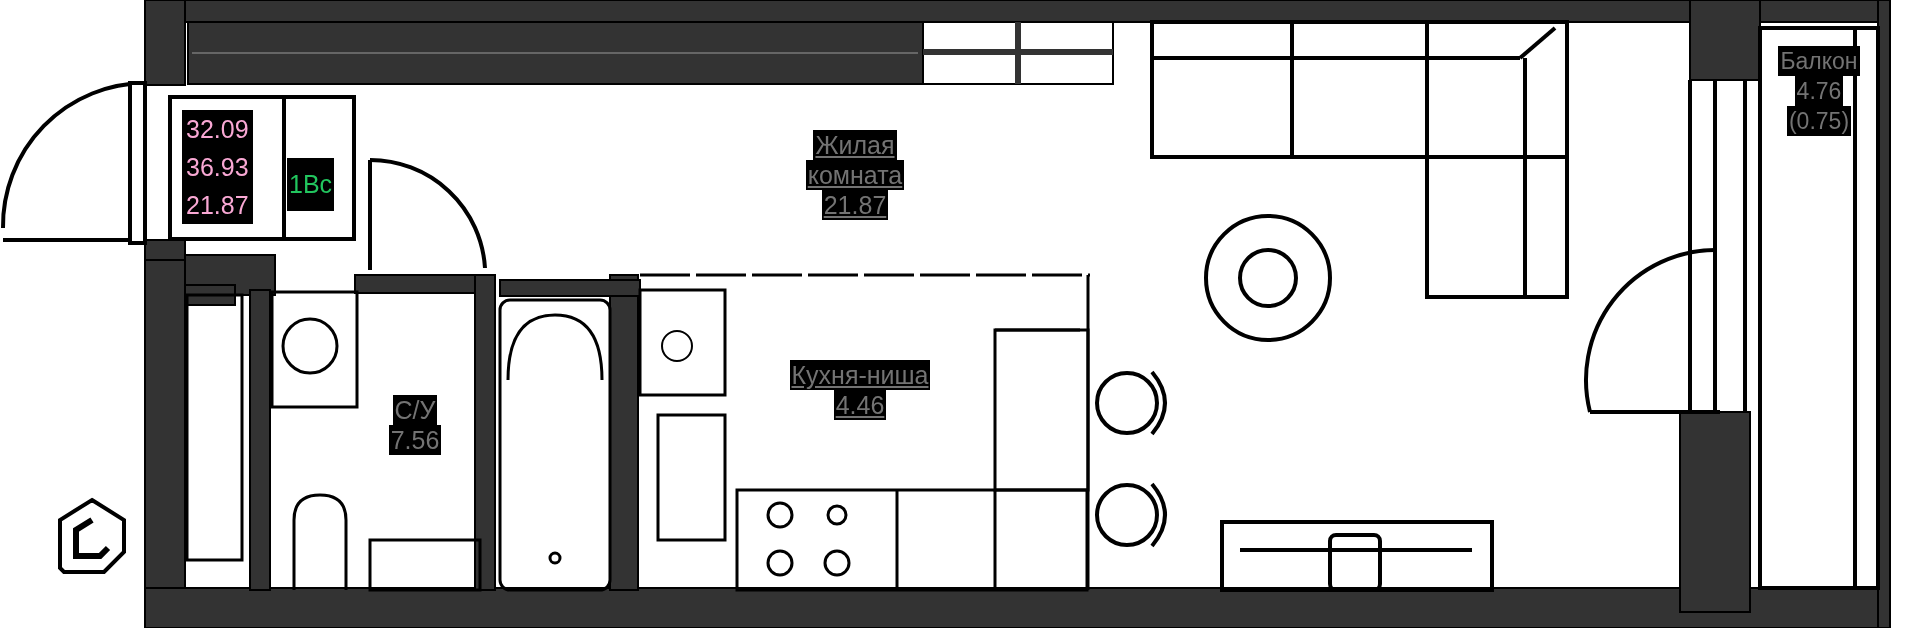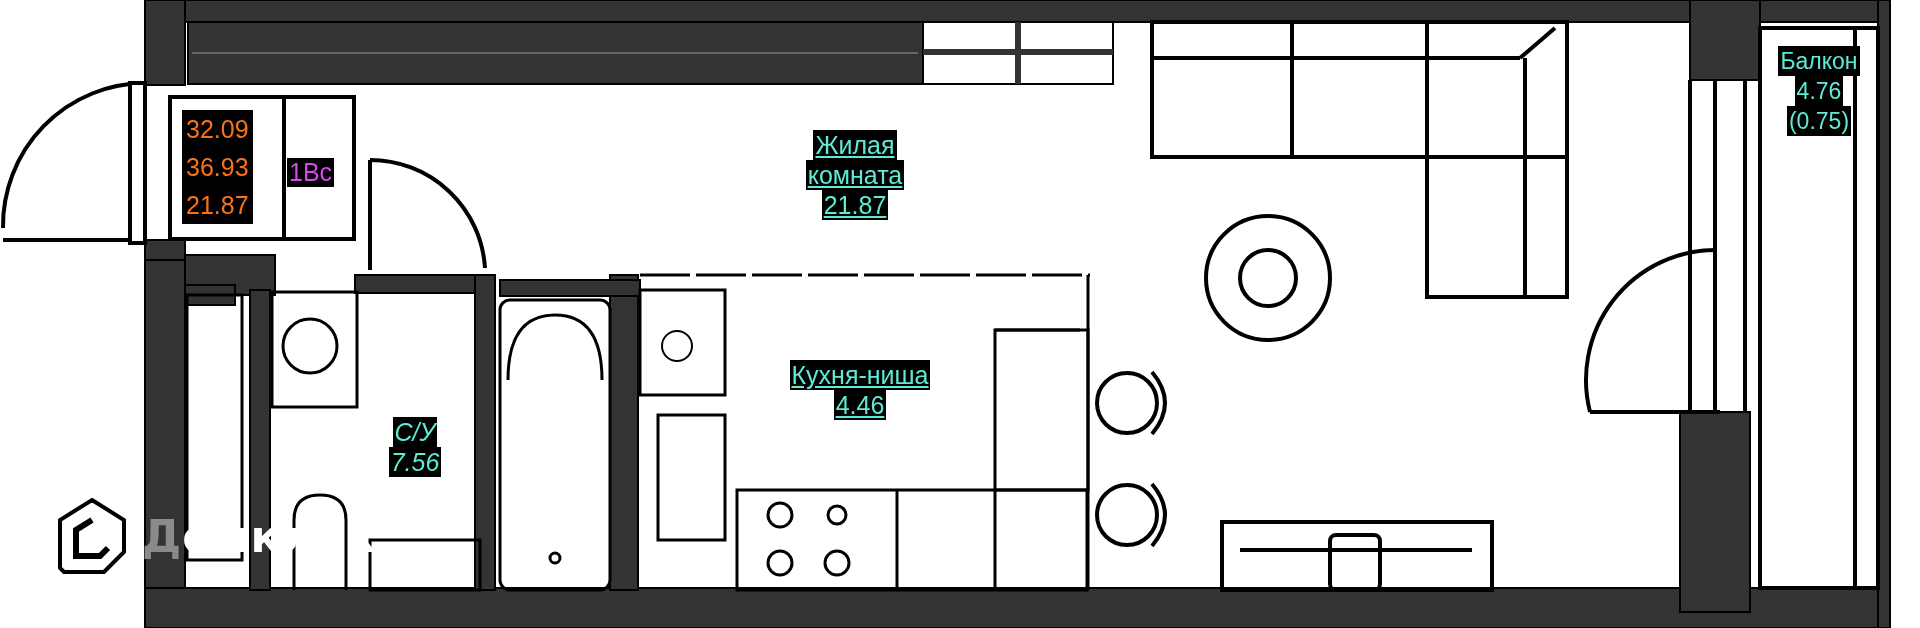--- a/index.html
+++ b/index.html
@@ -1,23 +1,23 @@
 <!DOCTYPE html>
 <html><head>
 <meta charset="utf-8">
 <style>
   html, body { margin: 0; padding: 0; background: #ffffff; }
   body { width: 1920px; height: 628px; position: relative; overflow: hidden; font-family: "Liberation Sans", sans-serif; }
   #plan { position: absolute; left: 0; top: 0; width: 1920px; height: 628px; }
-  .label { position: absolute; color: #5eead4; font-family: "Liberation Sans", sans-serif; font-size: 25px; line-height: 30px; text-align: center; white-space: nowrap; }
+  .label { position: absolute; color: #737373; font-family: "Liberation Sans", sans-serif; font-size: 25px; line-height: 30px; text-align: center; white-space: nowrap; }
   .label span { display: block; background: #000; padding: 0 2px; margin: 0 auto; width: fit-content; }
   .summary { position: absolute; left: 172px; top: 100px; width: 240px; height: 140px; }
-  .summary .nums { position: absolute; left: 10px; top: 10px; width: 108px; color: #f97316; font-size: 25px; line-height: 38px; }
+  .summary .nums { position: absolute; left: 10px; top: 10px; width: 108px; color: #f9a8d4; font-size: 25px; line-height: 38px; }
   .summary .nums span { display: block; background: #000; width: fit-content; padding: 0 4px; }
-  .summary .type { position: absolute; left: 115px; top: 58px; color: #d946ef; font-size: 25px; background: #000; padding: 0 2px; }
+  .summary .type { position: absolute; left: 115px; top: 58px; color: #22c55e; font-size: 25px; background: #000; padding: 12px 2px; }
   .logo { position: absolute; left: 56px; top: 496px; height: 80px; display: flex; align-items: center; }
   .logo-text { font-family: "DejaVu Sans", sans-serif; font-weight: bold; font-size: 44px; color: #ffffff; letter-spacing: 1px; margin-left: 14px; }
   .logo-text .first { color: #8a8a8a; }
 </style>
 </head>
 <body>
 
 <svg id="plan" viewBox="0 0 1920 628" xmlns="http://www.w3.org/2000/svg">
 
   <g fill="#333333" stroke="#000" stroke-width="2">
@@ -154,30 +154,29 @@
   <span>Жилая</span>
   <span>комната</span>
   <span>21.87</span>
 </div>
 
 <div class="label" style="left:770px; top:360px; width:180px;text-decoration:underline;">
   <span>Кухня-ниша</span>
   <span>4.46</span>
 </div>
 
-<div class="label" style="left:375px; top:417px; width:80px;font-style:italic;">
+<div class="label" style="left:375px; top:395px; width:80px;">
   <span>С/У</span>
   <span>7.56</span>
 </div>
 
 <div class="label" style="left:1760px; top:46px; width:118px; font-size:23px; line-height:30px;">
   <span>Балкон</span>
   <span>4.76</span>
   <span>(0.75)</span>
 </div>
 
 <div class="logo">
   <svg width="72" height="80" viewBox="0 0 72 80">
     <path d="M36 4 L68 24 L68 56 L48 76 L8 76 L4 72 L4 24 Z" fill="#fff" stroke="#000" stroke-width="4"></path>
     <path d="M36 24 L20 34 L20 60 L44 60 L52 52" fill="none" stroke="#000" stroke-width="6"></path>
   </svg>
-  <div class="logo-text"><span class="first">Д</span><span>омклик</span></div>
 </div>
 
 </body></html>

